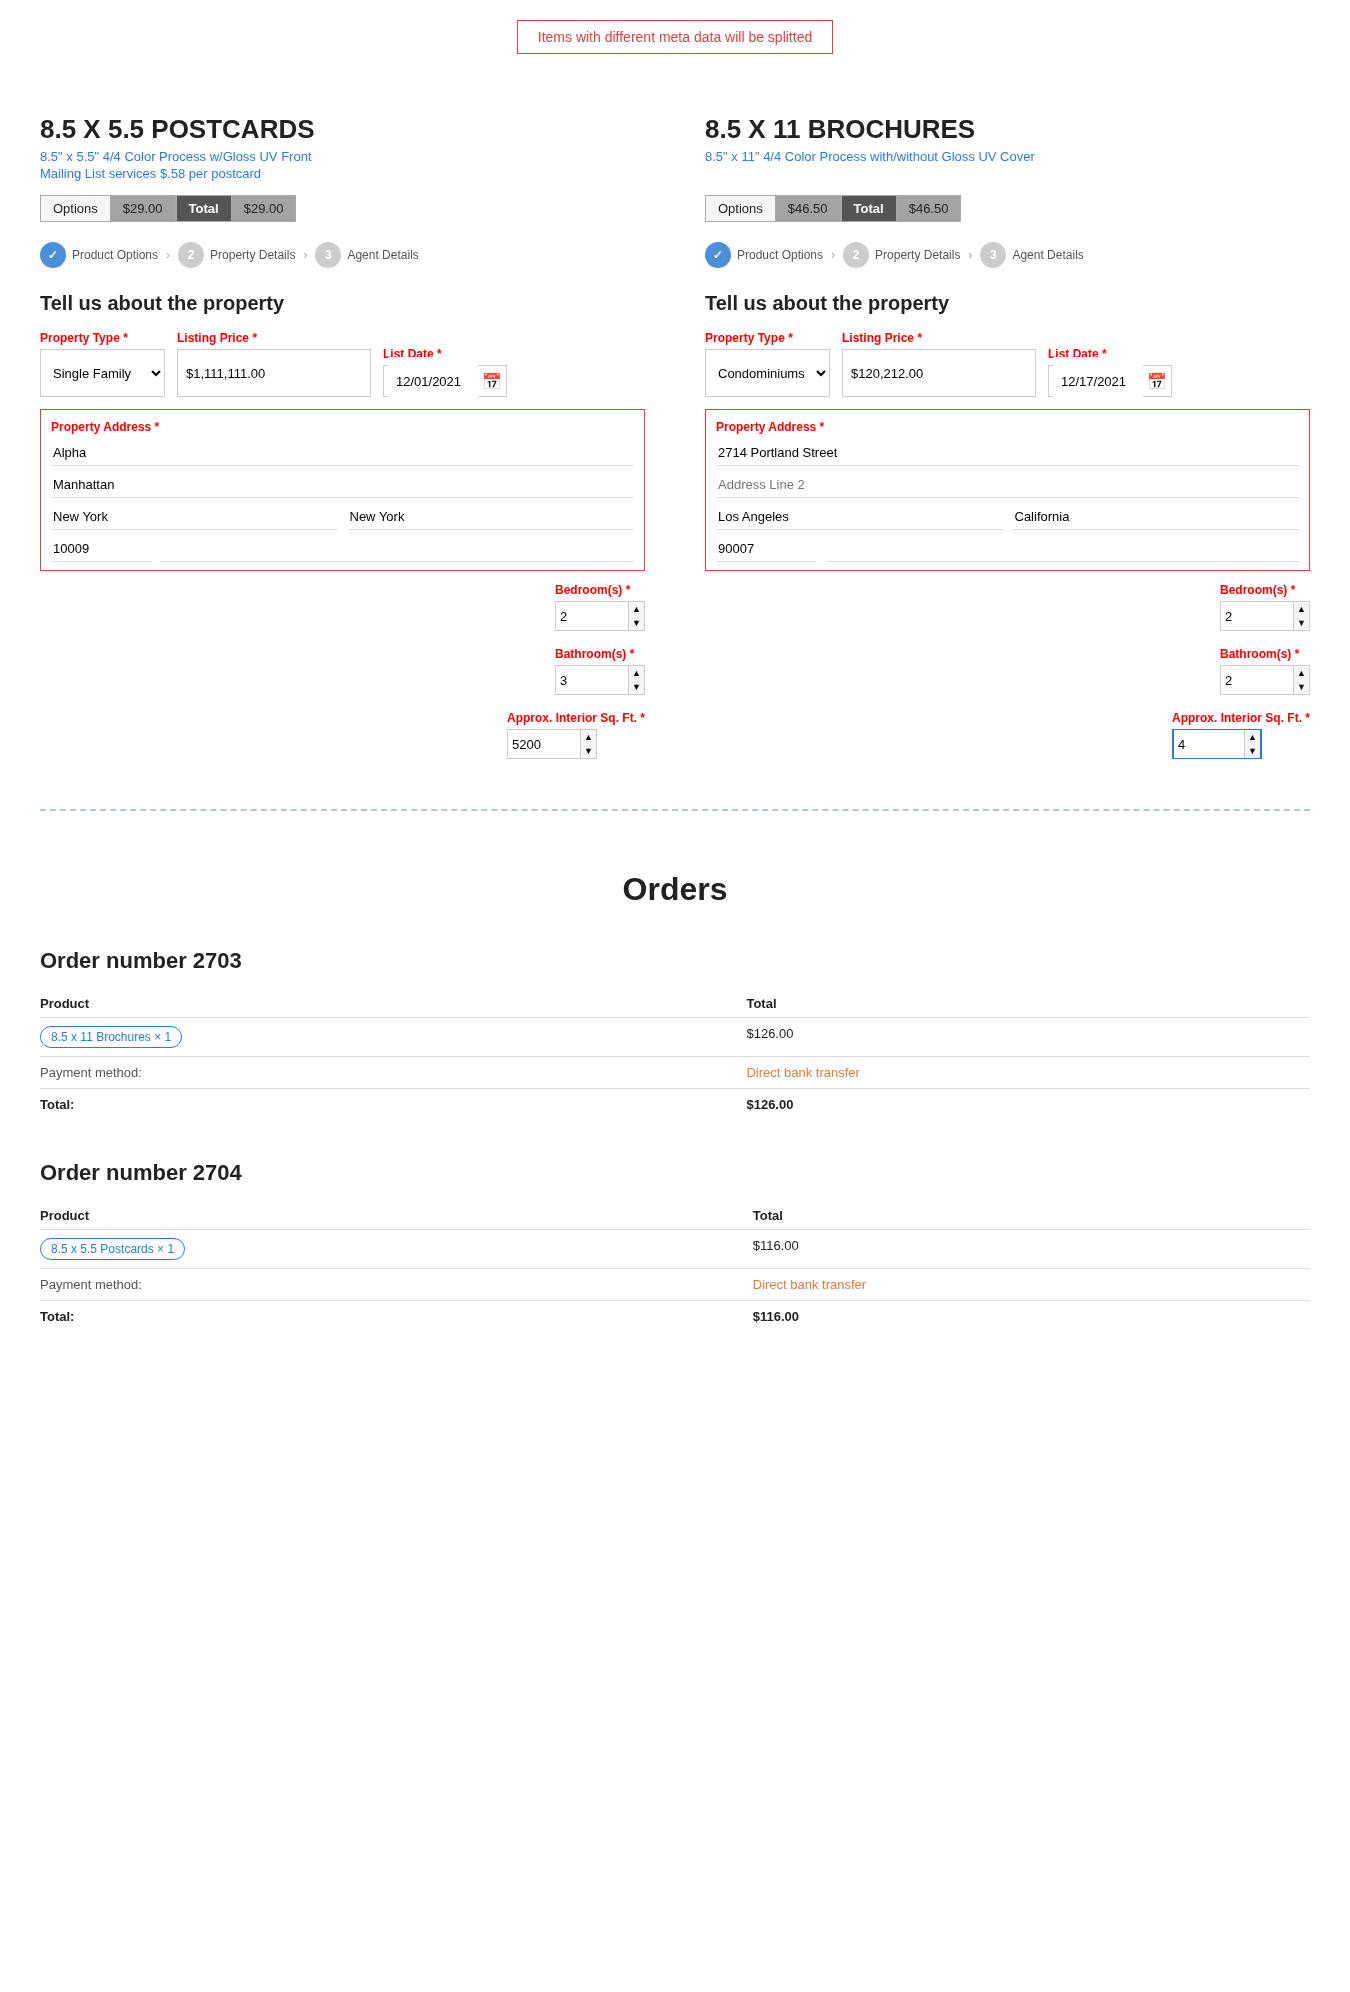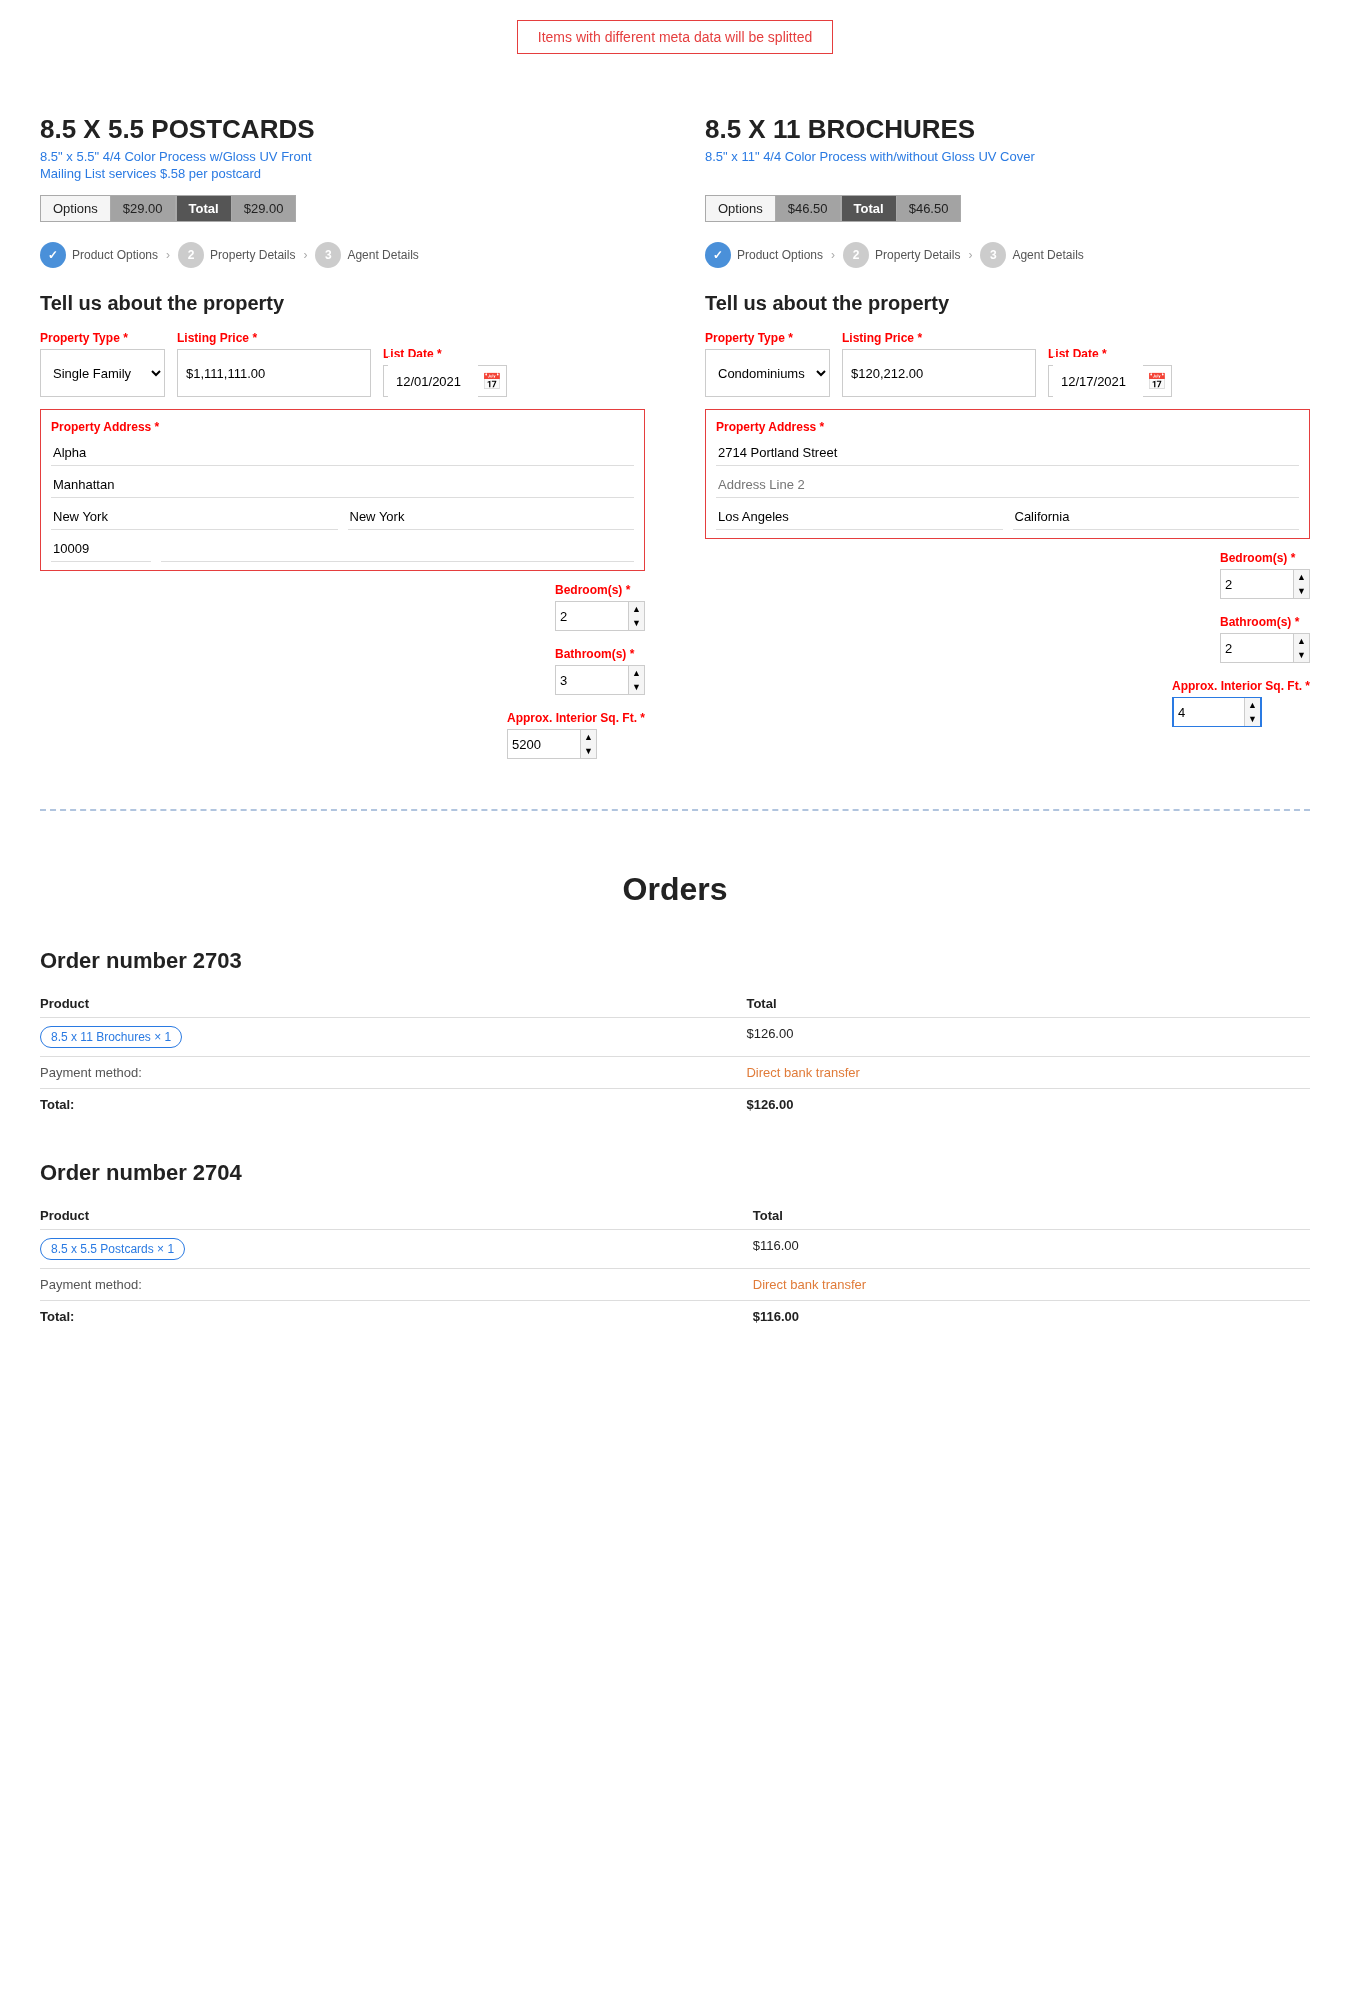--- a/index.html
+++ b/index.html
@@ -287,20 +287,24 @@
         </div>
       </div>
 
       <div class="address-box">
         <label><span>Property Address</span> <span>*</span></label>
         <input type="text" value="2714 Portland Street" style="">
         <input type="text" placeholder="Address Line 2" style="">
         <div class="address-row">
           <input type="text" value="Los Angeles" style="">
           <input type="text" value="California" style="">
+        </div>
+        <div class="address-row">
+          <input type="text" style="max-width: 100px;" value="90007">
+          <input type="text" style="flex: 1 1 0%;" value="">
         </div>
       </div>
 
       <div class="spinners-row">
         <div class="spinner-group">
           <label><span>Bedroom(s)</span> <span style="color:red">*</span></label>
           <div class="spinner-input">
             <input type="text" value="2" style="">
             <div class="spinner-arrows">
               <button>▲</button>

